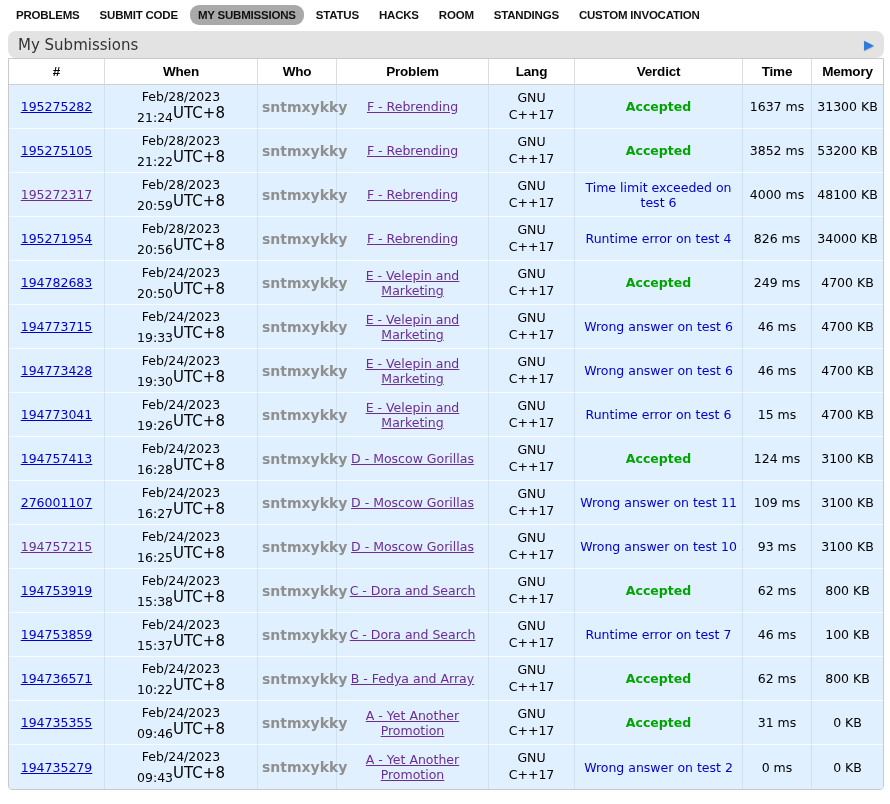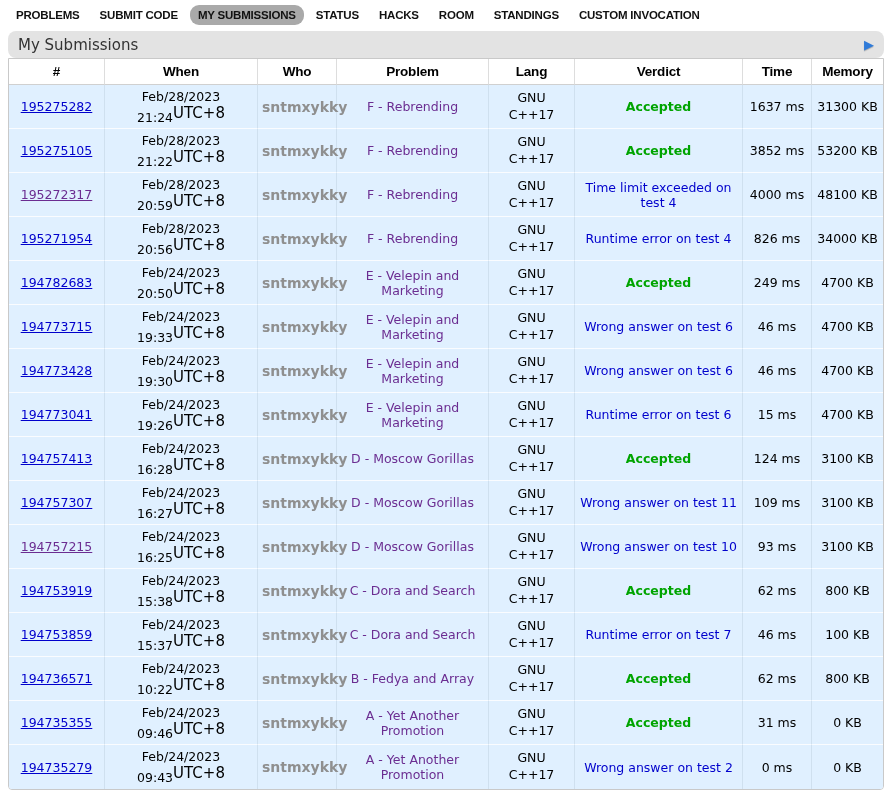--- a/index.html
+++ b/index.html
@@ -40,21 +40,21 @@
     border-bottom:1px solid #fafcff;border-right:1px solid #cfe0ef;
     text-align:center;vertical-align:middle;font-size:12.5px;padding:2px 4px;
   }
   td:last-child{border-right:none;}
   tr:last-child td{border-bottom:none;}
 
   a{cursor:pointer;}
   .id-link{color:#0000cc;text-decoration:underline;}
   .id-link.visited{color:#6b2d91;}
   .who-link{color:#8f8f8f;font-weight:700;text-decoration:none;font-size:14px;}
-  .problem-link{color:#6b2d91;}
+  .problem-link{color:#6b2d91;text-decoration:underline;}
   .lang-text{display:inline-block;max-width:52px;line-height:1.35;}
   .verdict{color:#0000cc;}
   .verdict.accepted{color:#00a400;font-weight:700;}
   .when-date{line-height:1.3;text-align:center;}
   .when-time{line-height:1.1;}
   .when-tz{font-size:15px;vertical-align:4px;}
 </style>
 </head>
 <body>
 
@@ -127,21 +127,21 @@
   </tr>
         <tr>
     <td><a class="id-link visited">195272317</a></td>
     <td>
       <div class="when-date">Feb/28/2023</div>
       <div class="when-time"><span>20:59</span><sup class="when-tz">UTC+8</sup></div>
     </td>
     <td><a class="who-link">sntmxykky</a></td>
     <td><a class="problem-link">F - Rebrending</a></td>
     <td><span class="lang-text">GNU C++17</span></td>
-    <td><span class="verdict rejected">Time limit exceeded on test 4</span></td>
+    <td><span class="verdict rejected">Time limit exceeded on test 6</span></td>
     <td><span>4000 ms</span></td>
     <td><span>48100 KB</span></td>
   </tr>
         <tr>
     <td><a class="id-link">195271954</a></td>
     <td>
       <div class="when-date">Feb/28/2023</div>
       <div class="when-time"><span>20:56</span><sup class="when-tz">UTC+8</sup></div>
     </td>
     <td><a class="who-link">sntmxykky</a></td>
@@ -210,21 +210,21 @@
       <div class="when-time"><span>16:28</span><sup class="when-tz">UTC+8</sup></div>
     </td>
     <td><a class="who-link">sntmxykky</a></td>
     <td><a class="problem-link">D - Moscow Gorillas</a></td>
     <td><span class="lang-text">GNU C++17</span></td>
     <td><span class="verdict accepted">Accepted</span></td>
     <td><span>124 ms</span></td>
     <td><span>3100 KB</span></td>
   </tr>
         <tr>
-    <td><a class="id-link">194757307</a></td>
+    <td><a class="id-link">276001107</a></td>
     <td>
       <div class="when-date">Feb/24/2023</div>
       <div class="when-time"><span>16:27</span><sup class="when-tz">UTC+8</sup></div>
     </td>
     <td><a class="who-link">sntmxykky</a></td>
     <td><a class="problem-link">D - Moscow Gorillas</a></td>
     <td><span class="lang-text">GNU C++17</span></td>
     <td><span class="verdict rejected">Wrong answer on test 11</span></td>
     <td><span>109 ms</span></td>
     <td><span>3100 KB</span></td>

